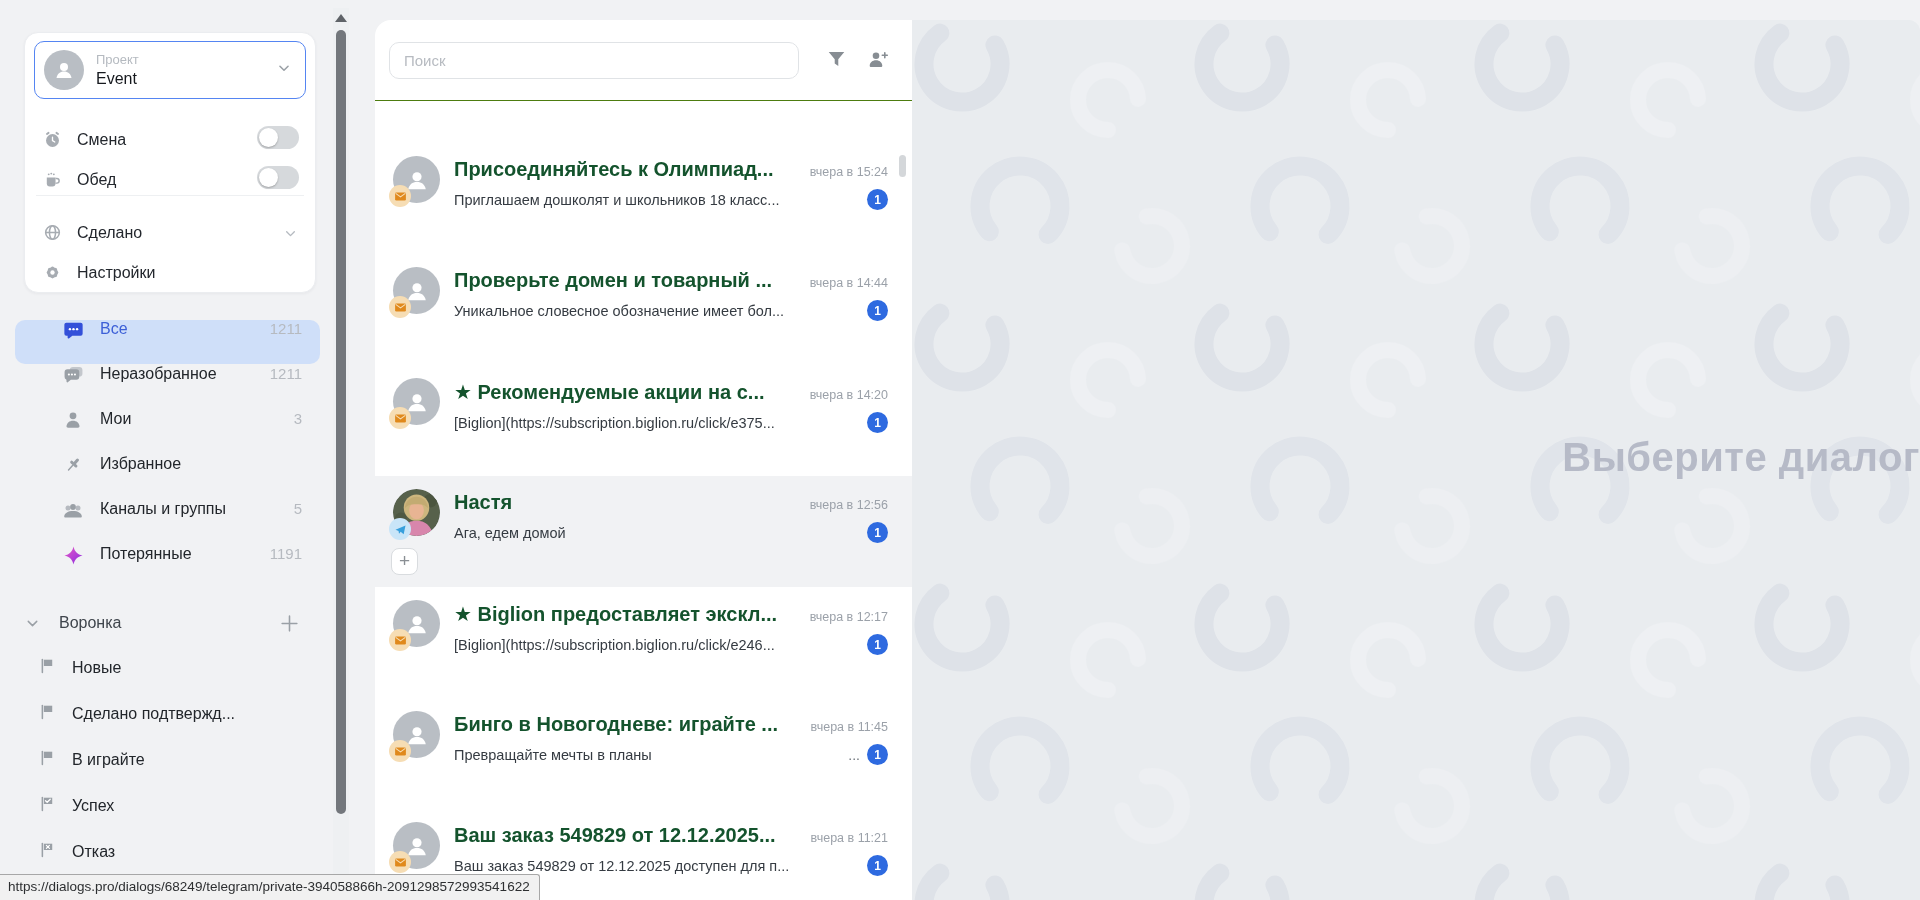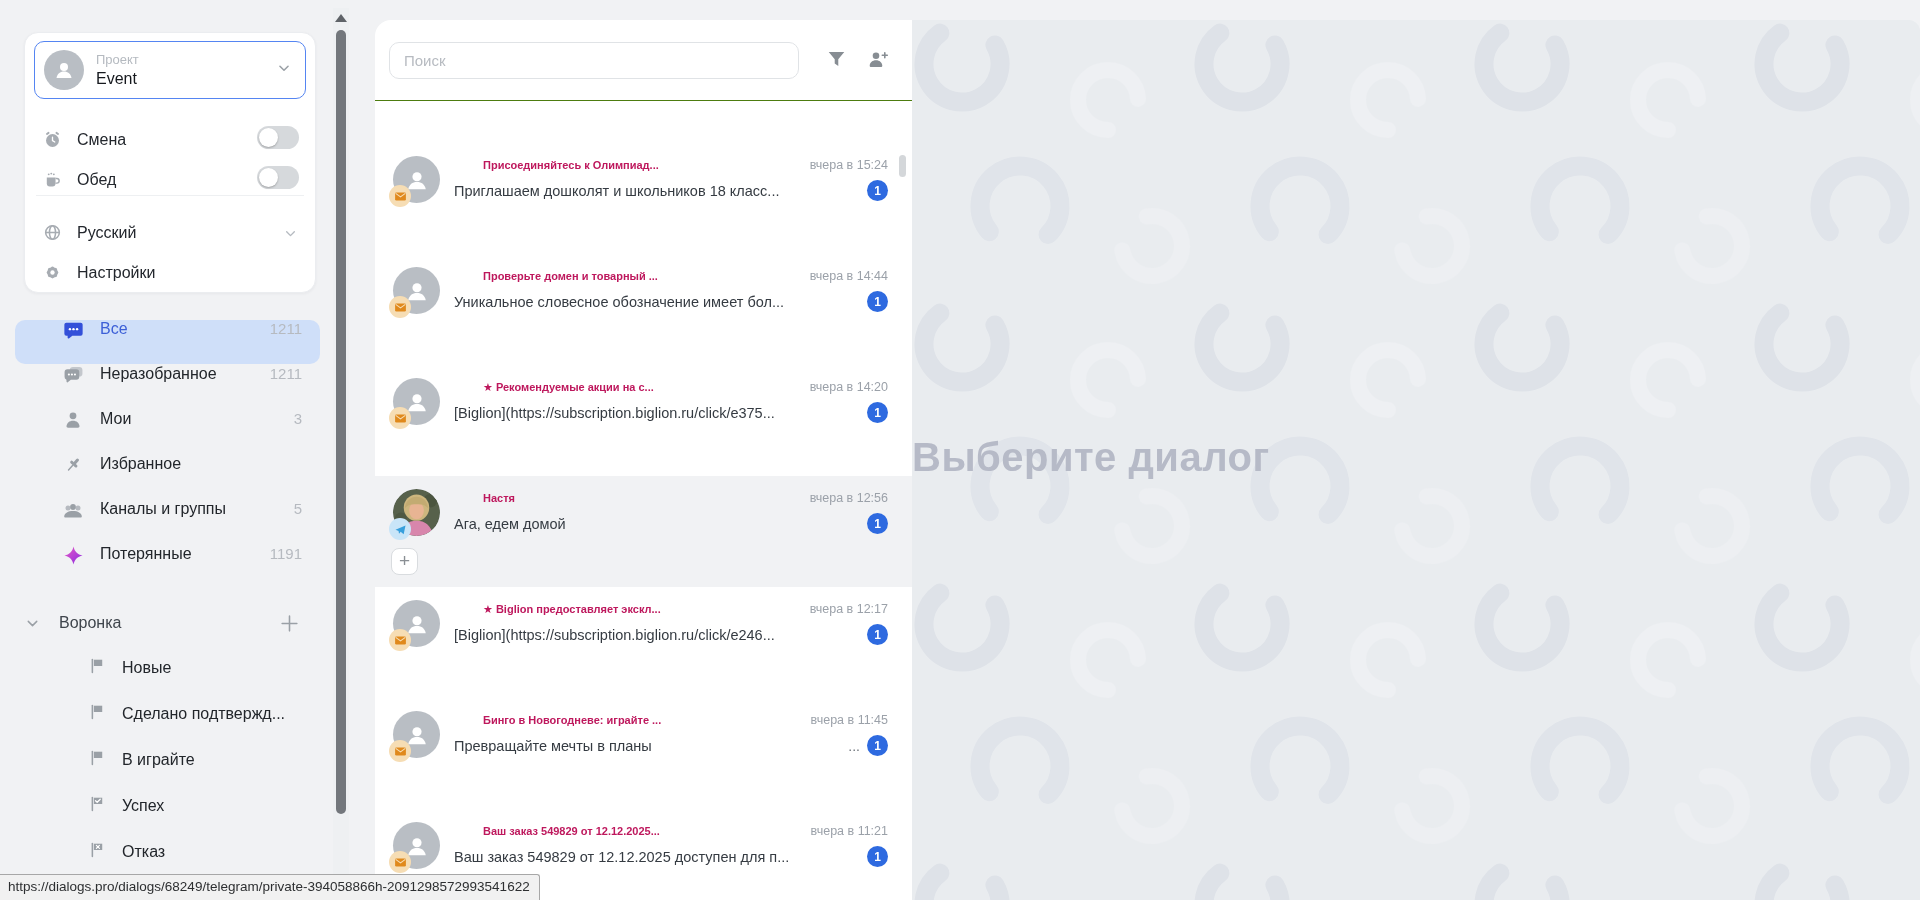--- a/index.html
+++ b/index.html
@@ -61,21 +61,21 @@
   .nav-item.selected { background:#cfdff9; }
   .nav-item.selected .n-label { color:#3c5fd7; }
 
   .funnel-header {
     margin-top:12px; height:44px; display:flex; align-items:center;
     padding:0 33px 0 24px; cursor:pointer;
   }
   .funnel-header .f-label { margin-left:18px; font-size:16px; color:#3f454c; }
   .funnel-header .f-add { margin-left:auto; cursor:pointer; display:flex; }
   .funnel-item {
-    height:46px; display:flex; align-items:center; padding:0 18px 0 88px; cursor:pointer;
+    height:46px; display:flex; align-items:center; padding:0 18px 0 38px; cursor:pointer;
   }
   .funnel-item .n-label { margin-left:16px; font-size:16px; color:#22262b; white-space:nowrap; overflow:hidden; text-overflow:ellipsis; }
 
   
   .side-scroll { position:absolute; left:333px; top:0; width:16px; height:900px; background:#eef0f2; }
   .side-scroll .arrow-up {
     position:absolute; left:2px; top:6px; width:0; height:0;
     border-left:6px solid transparent; border-right:6px solid transparent;
     border-bottom:8px solid #5f6368;
   }
@@ -111,22 +111,22 @@
     display:flex; align-items:center; justify-content:center;
   }
   .channel-badge {
     position:absolute; left:-4px; bottom:-4px; width:22px; height:22px;
     border-radius:50%; display:flex; align-items:center; justify-content:center;
   }
   .channel-badge.email { background:#f6ddb4; }
   .channel-badge.telegram { background:#c9e5f8; }
   .ci-top { display:flex; align-items:baseline; }
   .ci-title {
-    flex:1; min-width:0; font-weight:bold; font-size:11px; color:#be185d;
-    white-space:nowrap; overflow:hidden; text-overflow:ellipsis;margin-left:29px;
+    flex:1; min-width:0; font-weight:bold; font-size:20px; color:#14532d;
+    white-space:nowrap; overflow:hidden; text-overflow:ellipsis;
   }
   .ci-time { margin-left:10px; font-size:12.5px; color:#9ba1a9; white-space:nowrap; }
   .ci-bottom { margin-top:8px; display:flex; align-items:center; }
   .ci-preview {
     flex:1; min-width:0; font-size:14.5px; color:#353b42;
     white-space:nowrap; overflow:hidden; text-overflow:ellipsis;
   }
   .ci-dots { color:#6d737a; font-size:14px; margin-left:6px; }
   .ci-badge {
     margin-left:7px; width:21px; height:21px; border-radius:50%;
@@ -141,21 +141,21 @@
   .list-scrollbar {
     position:absolute; right:6px; top:53px; width:7px; height:22px;
     background:#d4d7da; border-radius:4px; cursor:pointer;
   }
 
   
   .convo { flex:1; position:relative; background:#e9ecef; }
   .convo svg.bgpattern { position:absolute; inset:0; width:100%; height:100%; display:block; }
   .empty-state {
     position:absolute; left:0; right:0; top:50%; transform:translateY(-56%);
-    text-align:left; font-size:40px; font-weight:bold; color:#b6bac7;
+    text-align:right; font-size:40px; font-weight:bold; color:#b6bac7;
     letter-spacing:.5px;
   }
 
   
   .status-bar {
     position:absolute; left:0; bottom:0; height:26px;
     background:#f1f1f1; border:1px solid #a7a7a7; border-left:none; border-bottom:none;
     border-radius:0 3px 0 0; padding:4px 9px 0 8px;
     font-size:13.5px; color:#2d2f31; white-space:nowrap; z-index:10;
   }
@@ -220,21 +220,21 @@
     <div class="card-divider"></div>
 
     <div class="card-row">
       <span class="row-icon">
         <svg width="19" height="19" viewBox="0 0 20 20" fill="none" stroke="#a7acb2" stroke-width="1.6">
             <circle cx="10" cy="10" r="7.2"></circle>
             <ellipse cx="10" cy="10" rx="3.2" ry="7.2"></ellipse>
             <path d="M2.8 10h14.4"></path>
           </svg>
       </span>
-      <span class="row-label">Русский</span>
+      <span class="row-label">Сделано</span>
       <span style="margin-left:auto;display:flex;">
         <svg width="17" height="17" viewBox="0 0 20 20" fill="none">
             <polyline points="5.5 8 10 12.5 14.5 8" stroke="#b5bac0" stroke-width="1.6" stroke-linecap="round" stroke-linejoin="round"></polyline>
           </svg>
       </span>
     </div>
 
     <div class="card-row">
       <span class="row-icon">
         <svg width="19" height="19" viewBox="0 0 20 20">

